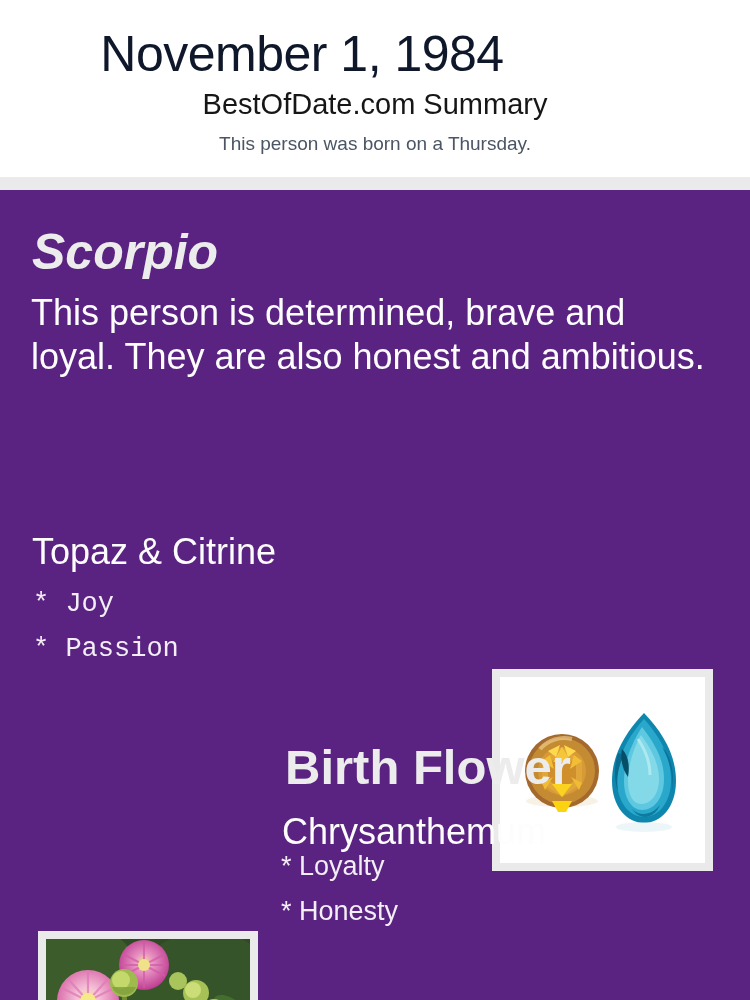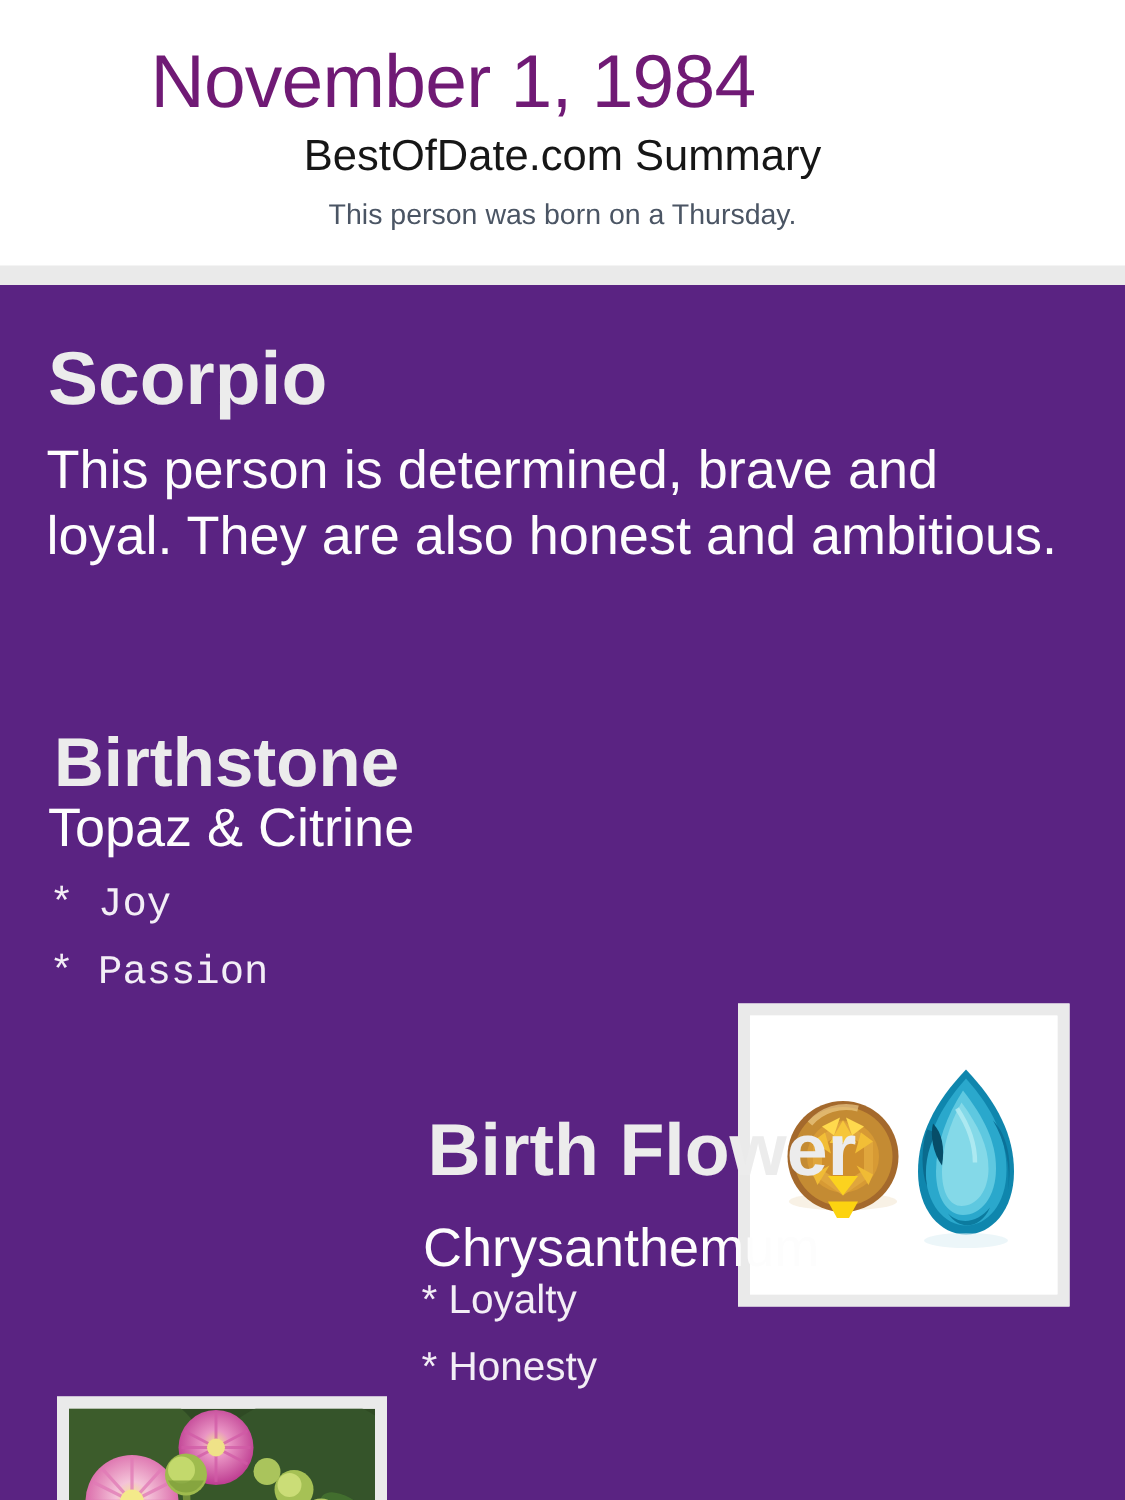--- a/index.html
+++ b/index.html
@@ -30,21 +30,21 @@
     text-align: center;
     box-sizing: border-box;
   }
   .header-date {
     position: absolute;
     left: 0;
     top: 24px;
     width: 604px;
     font-size: 50px;
     font-weight: normal;
-    color: #701a75;
+    color: #0f172a;
     line-height: 60px;
     letter-spacing: -0.5px;
     white-space: nowrap;
   }
   .header-site {
     position: absolute;
     left: 0;
     top: 86px;
     width: 750px;
     font-size: 29px;
@@ -84,20 +84,21 @@
 
   .zodiac-title {
     position: absolute;
     left: 32px;
     top: 33px;
     font-size: 50px;
     font-weight: bold;
     color: #ececec;
     line-height: 58px;
     white-space: nowrap;
+    font-style: italic;
   }
   .zodiac-desc {
     position: absolute;
     left: 31px;
     top: 101px;
     width: 680px;
     font-size: 36px;
     color: #fdfdfd;
     line-height: 44px;
   }
@@ -222,21 +223,20 @@
     <div class="header-note">This person was born on a Thursday.</div>
   </div>
 
   <div class="divider-band"></div>
 
   <div class="body-panel">
 
     <div class="zodiac-title">Scorpio</div>
     <div class="zodiac-desc">This person is determined, brave and loyal. They are also honest and ambitious.</div>
 
-    <div class="stone-title">Birthstone</div>
     <div class="stone-sub">Topaz &amp; Citrine</div>
     <ul class="stone-list">
       <li>* Joy</li>
       <li>* Passion</li>
     </ul>
 
     <div class="photo-frame frame-gems">
       <div class="photo-inner">
         <svg class="gems-canvas" width="205" height="186" viewBox="0 0 205 186">
           <rect x="0" y="0" width="205" height="186" fill="#ffffff"></rect>

